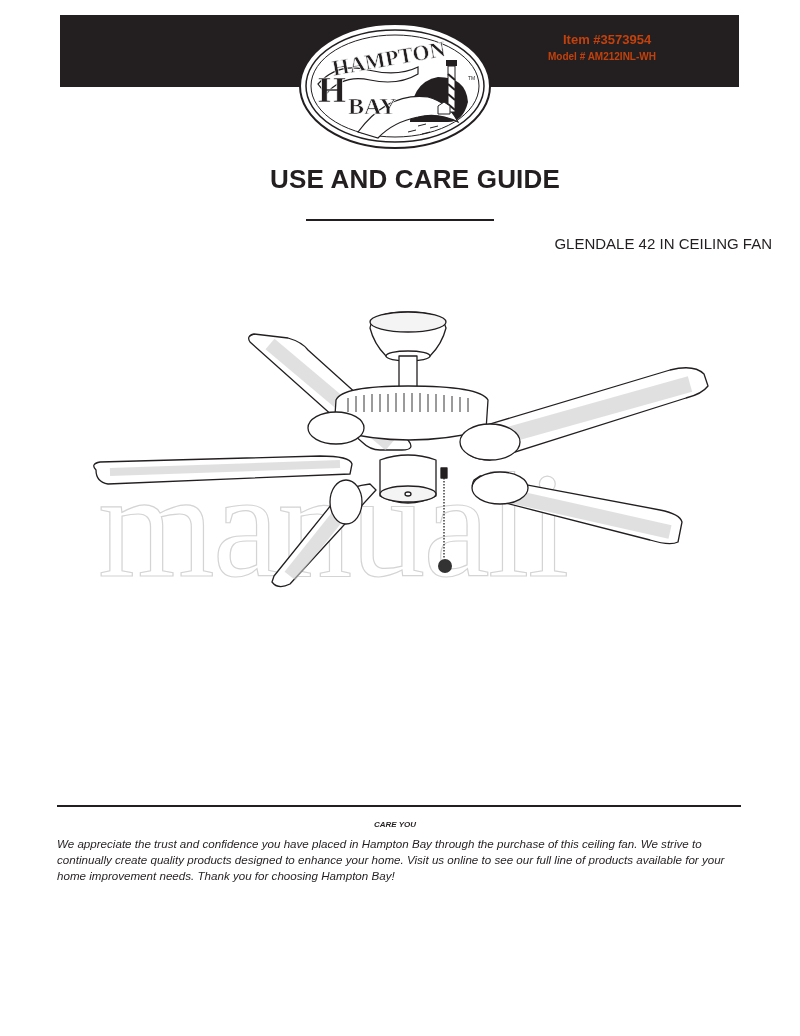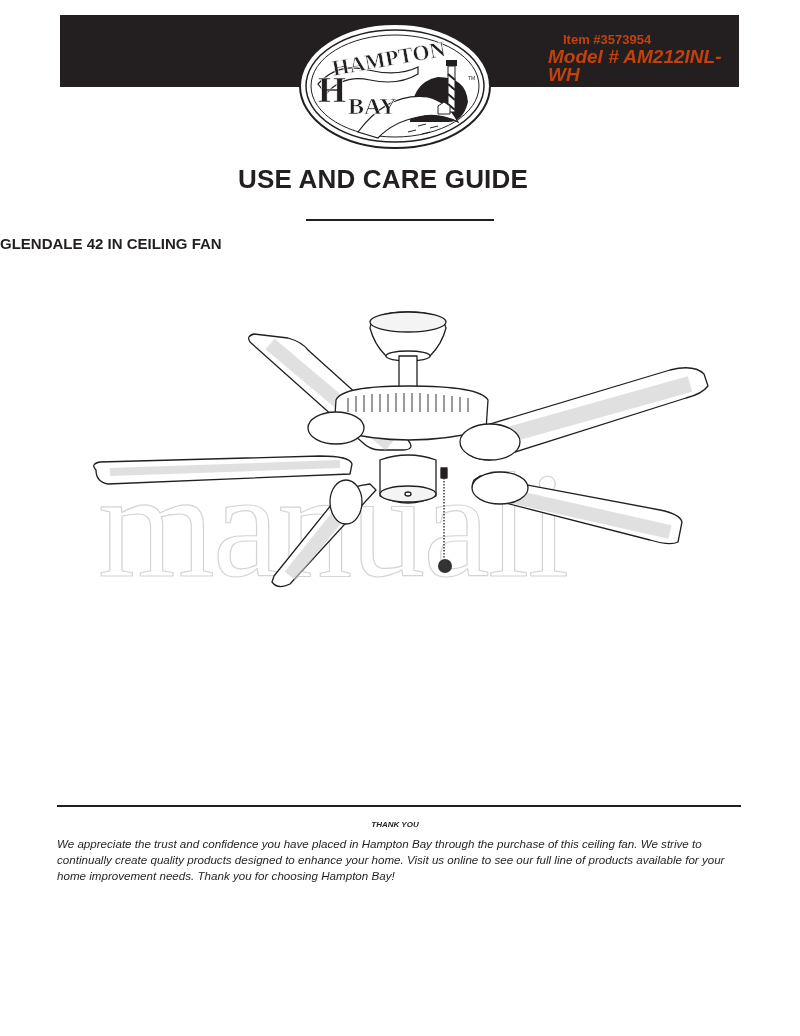--- a/index.html
+++ b/index.html
@@ -8,34 +8,34 @@
       font-family: "Liberation Sans", sans-serif; color: #231f20;
     }
     .header-bar {
       position: absolute; left: 60px; top: 15px; width: 679px; height: 72px; background: #231f20;
     }
     .item-info {
       position: absolute; left: 540px; top: 31px; width: 200px; color: #c2410c; font-weight: bold;
       font-family: "Liberation Sans", sans-serif;
     }
     .item-info .item { font-size: 13px; line-height: 17px; padding-left: 23px; }
-    .item-info .model { font-size: 19px; line-height: 18px; padding-left: 8px; font-style: italic; }
+    .item-info .model { font-size: 10px; line-height: 18px; padding-left: 8px; }
     .logo {
       position: absolute; left: 298px; top: 22px; width: 194px; height: 128px;
     }
     .title {
       position: absolute; left: 0; width: 766px; top: 164px; text-align: center;
-      font-size: 26px; font-weight: bold; letter-spacing: 0.2px;
+      font-size: 26px; font-weight: bold; letter-spacing: 0.2px; padding-left: 32px;
     }
     .title-rule {
       position: absolute; left: 306px; top: 219px; width: 188px; height: 2px; background: #231f20;
     }
     .subtitle {
-      position: absolute; left: 0; width: 772px; top: 235px; text-align: left;
-      font-size: 15px; font-weight: bold;
+      position: absolute; left: 0; width: 772px; top: 235px; text-align: right;
+      font-size: 15px; font-weight: normal;
     }
     .illustration {
       position: absolute; left: 90px; top: 300px; width: 620px; height: 290px;
     }
     .footer-rule {
       position: absolute; left: 57px; top: 805px; width: 684px; height: 2px; background: #231f20;
     }
     .thank-heading {
       position: absolute; left: 0; width: 790px; top: 820px; text-align: center;
       font-size: 8px; font-weight: bold; font-style: italic;
@@ -146,14 +146,14 @@
     <ellipse cx="318" cy="194" rx="28" ry="8" fill="#f4f4f4"></ellipse>
     <ellipse cx="318" cy="194" rx="3" ry="2"></ellipse>
 
     <line x1="354" y1="172" x2="354" y2="258" stroke-dasharray="1.5 1.5"></line>
     <rect x="351" y="168" width="6" height="10" fill="#231f20"></rect>
   </g>
   <circle cx="355" cy="266" r="7" fill="#333333"></circle>
 </svg>
 
 <div class="footer-rule"></div>
-<div class="thank-heading">THANK YOU</div>
+<div class="thank-heading">CARE YOU</div>
 <div class="thank-body">We appreciate the trust and confidence you have placed in Hampton Bay through the purchase of this ceiling fan. We strive to continually create quality products designed to enhance your home. Visit us online to see our full line of products available for your home improvement needs. Thank you for choosing Hampton Bay!</div>
 
 </body></html>

